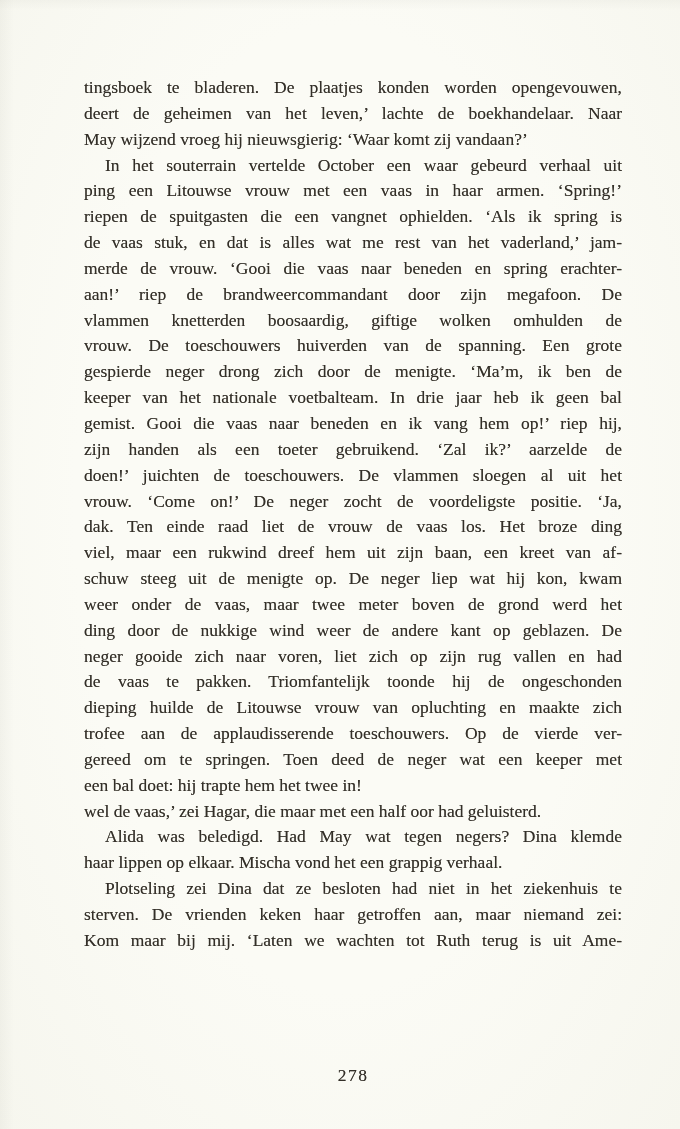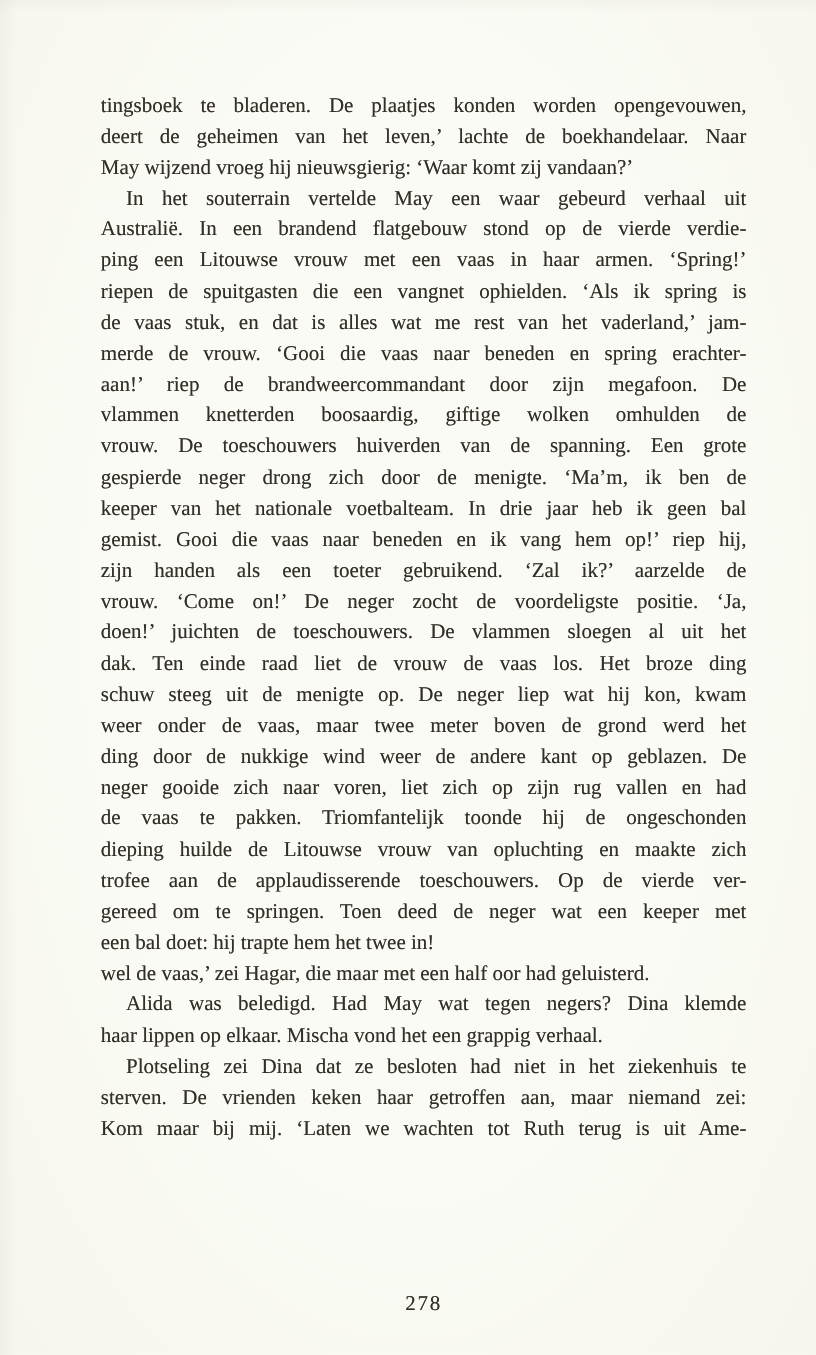--- a/index.html
+++ b/index.html
@@ -52,47 +52,46 @@
     left: 84px;
     top: 1062px;
     width: 538px;
     text-align: center;
     font-size: 17.5px;
     line-height: 26px;
     letter-spacing: 1.5px;
     color: #332f28;
     text-shadow: 0 0 0.5px rgba(51, 47, 40, 0.55);
     font-variant-numeric: oldstyle-nums;
-    margin-top: 11px;
   }
 </style>
 </head>
 <body>
 
 <div class="page">
   <div class="text-block" id="text-block">
       <div class="line">tingsboek te bladeren. De plaatjes konden worden opengevouwen,</div>
       <div class="line">deert de geheimen van het leven,’ lachte de boekhandelaar. Naar</div>
       <div class="line last">May wijzend vroeg hij nieuwsgierig: ‘Waar komt zij vandaan?’</div>
-      <div class="line indent">In het souterrain vertelde May een waar gebeurd verhaal uit</div>
-      <div class="line">Australië. In een brandend flatgebouw stond op de vierde verdie-</div>
+      <div class="line indent">In het souterrain vertelde October een waar gebeurd verhaal uit</div>
       <div class="line">ping een Litouwse vrouw met een vaas in haar armen. ‘Spring!’</div>
       <div class="line">riepen de spuitgasten die een vangnet ophielden. ‘Als ik spring is</div>
       <div class="line">de vaas stuk, en dat is alles wat me rest van het vaderland,’ jam-</div>
       <div class="line">merde de vrouw. ‘Gooi die vaas naar beneden en spring erachter-</div>
       <div class="line">aan!’ riep de brandweercommandant door zijn megafoon. De</div>
       <div class="line">vlammen knetterden boosaardig, giftige wolken omhulden de</div>
       <div class="line">vrouw. De toeschouwers huiverden van de spanning. Een grote</div>
       <div class="line">gespierde neger drong zich door de menigte. ‘Ma’m, ik ben de</div>
       <div class="line">keeper van het nationale voetbalteam. In drie jaar heb ik geen bal</div>
       <div class="line">gemist. Gooi die vaas naar beneden en ik vang hem op!’ riep hij,</div>
       <div class="line">zijn handen als een toeter gebruikend. ‘Zal ik?’ aarzelde de</div>
+      <div class="line">doen!’ juichten de toeschouwers. De vlammen sloegen al uit het</div>
       <div class="line">vrouw. ‘Come on!’ De neger zocht de voordeligste positie. ‘Ja,</div>
-      <div class="line">doen!’ juichten de toeschouwers. De vlammen sloegen al uit het</div>
       <div class="line">dak. Ten einde raad liet de vrouw de vaas los. Het broze ding</div>
+      <div class="line">viel, maar een rukwind dreef hem uit zijn baan, een kreet van af-</div>
       <div class="line">schuw steeg uit de menigte op. De neger liep wat hij kon, kwam</div>
       <div class="line">weer onder de vaas, maar twee meter boven de grond werd het</div>
       <div class="line">ding door de nukkige wind weer de andere kant op geblazen. De</div>
       <div class="line">neger gooide zich naar voren, liet zich op zijn rug vallen en had</div>
       <div class="line">de vaas te pakken. Triomfantelijk toonde hij de ongeschonden</div>
       <div class="line">dieping huilde de Litouwse vrouw van opluchting en maakte zich</div>
       <div class="line">trofee aan de applaudisserende toeschouwers. Op de vierde ver-</div>
       <div class="line">gereed om te springen. Toen deed de neger wat een keeper met</div>
       <div class="line last">een bal doet: hij trapte hem het twee in!</div>
       <div class="line last">wel de vaas,’ zei Hagar, die maar met een half oor had geluisterd.</div>

